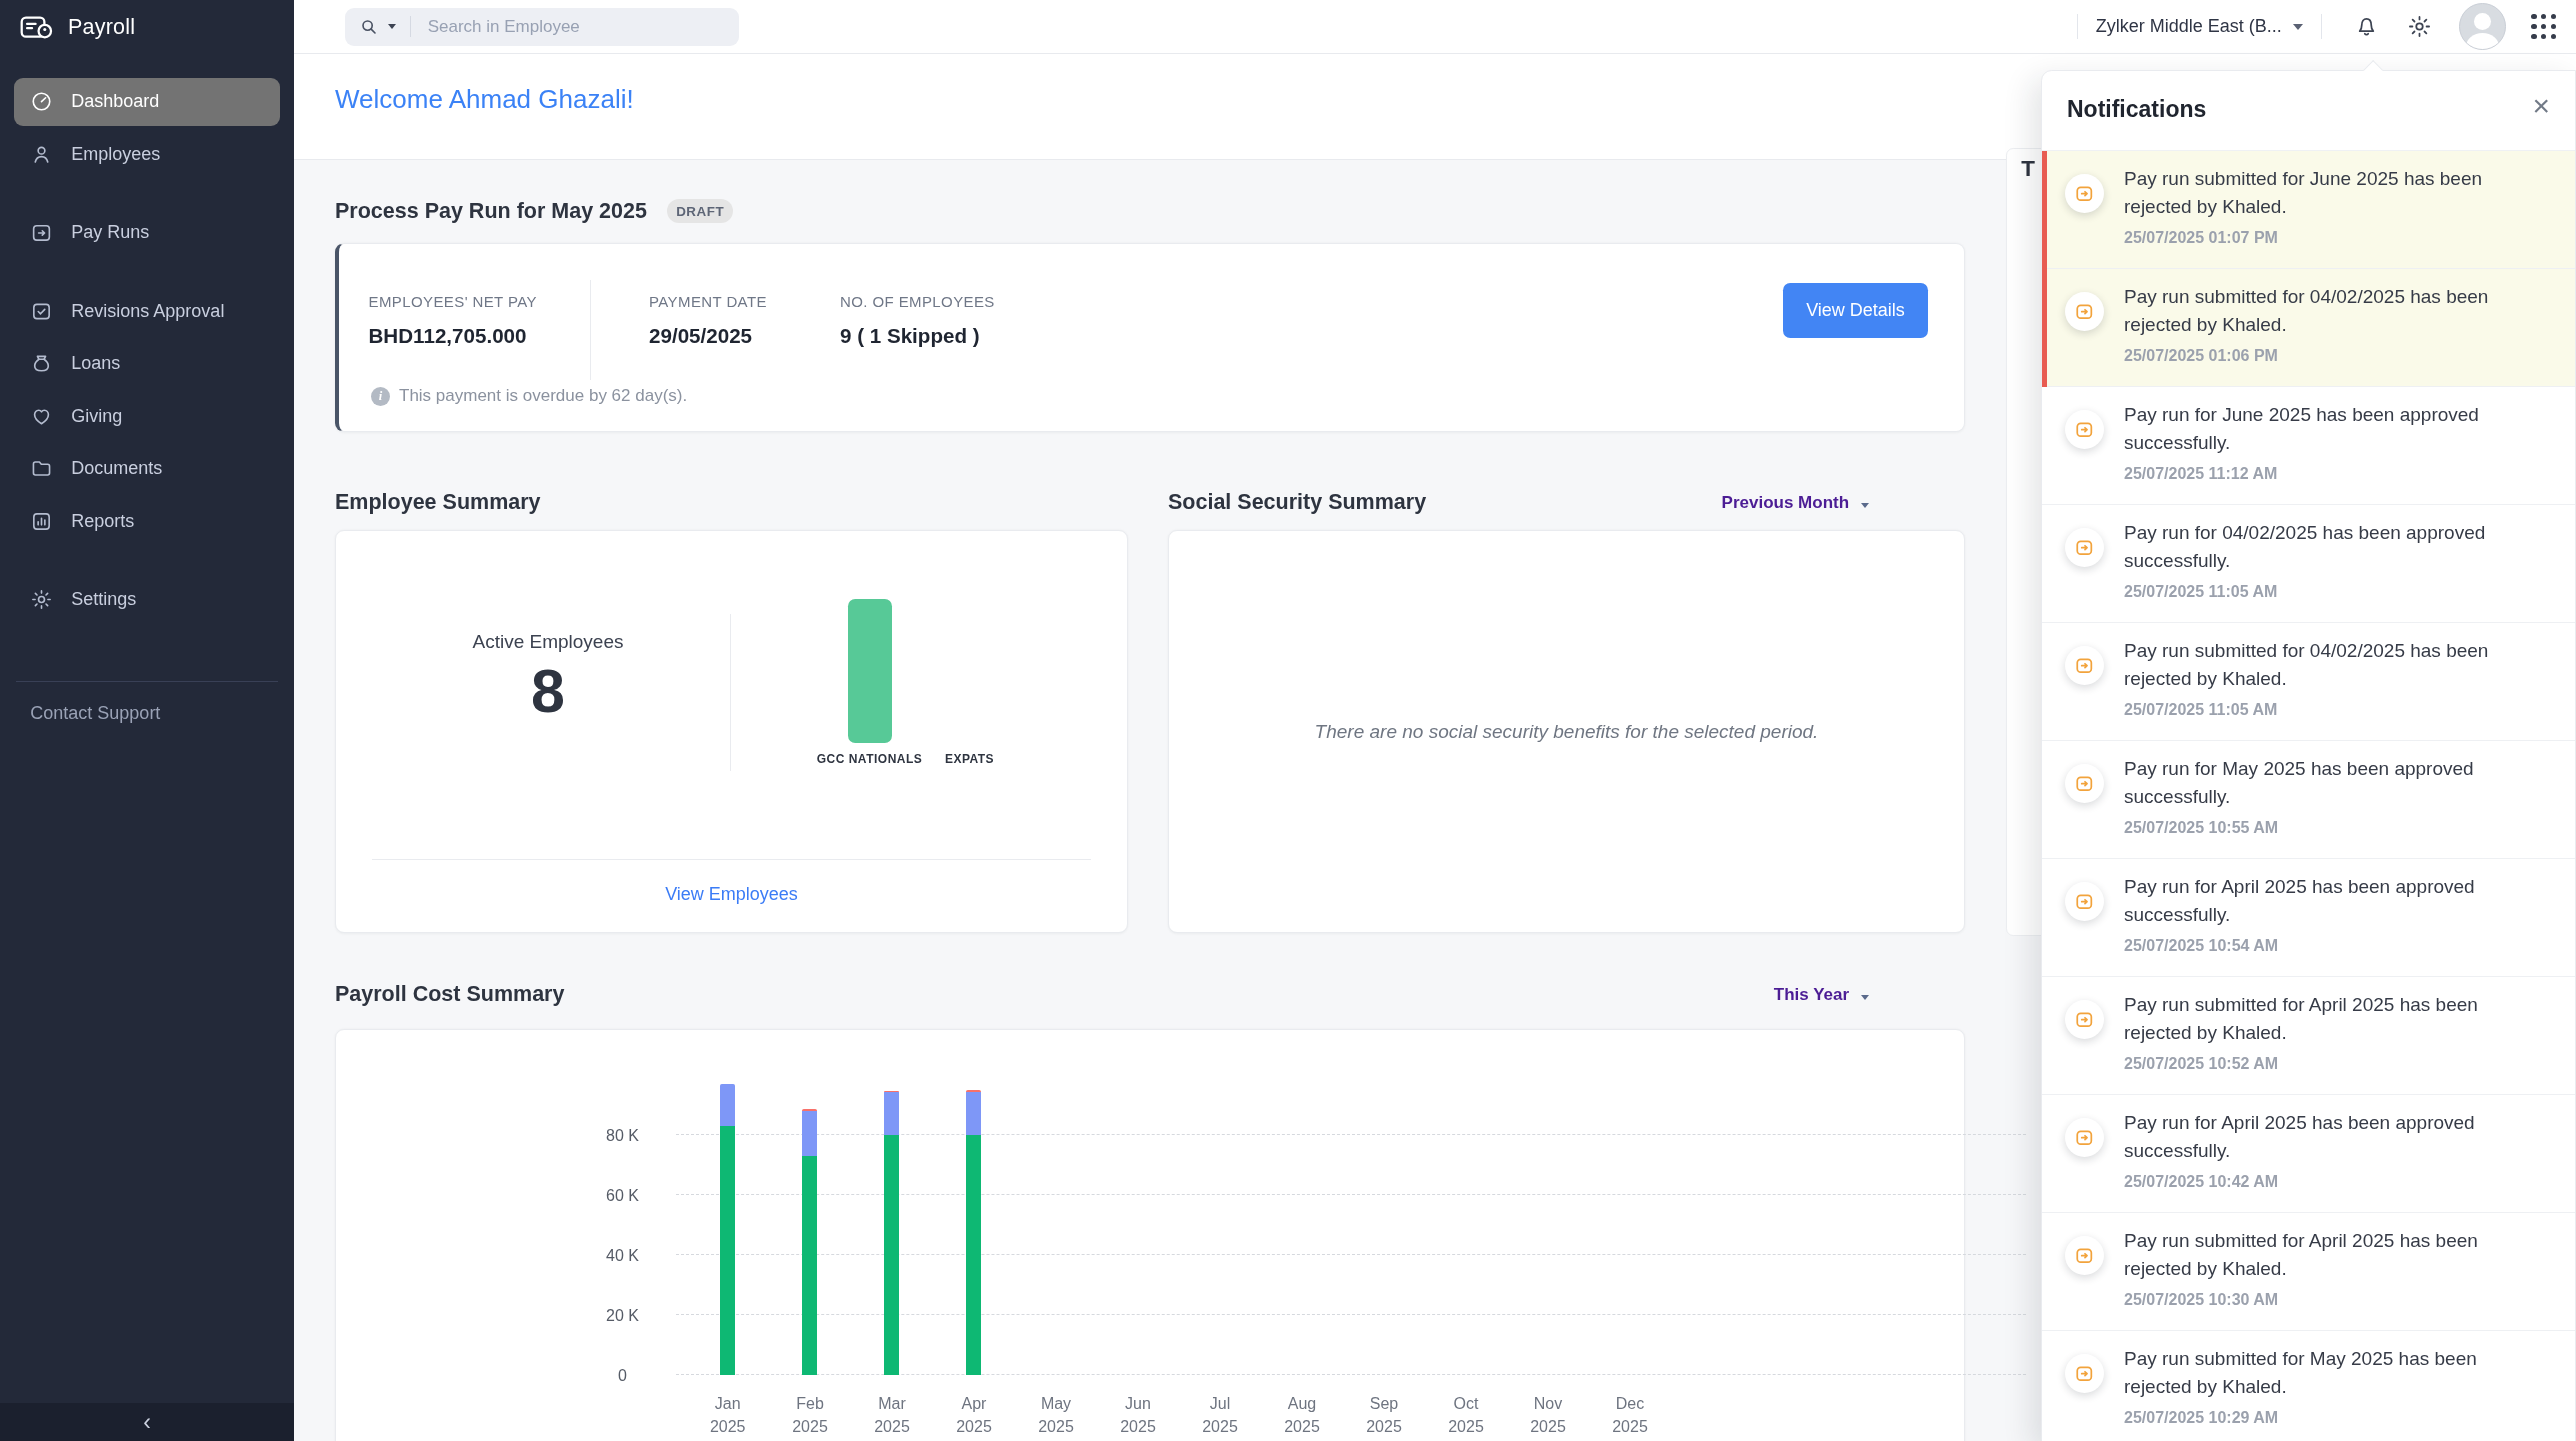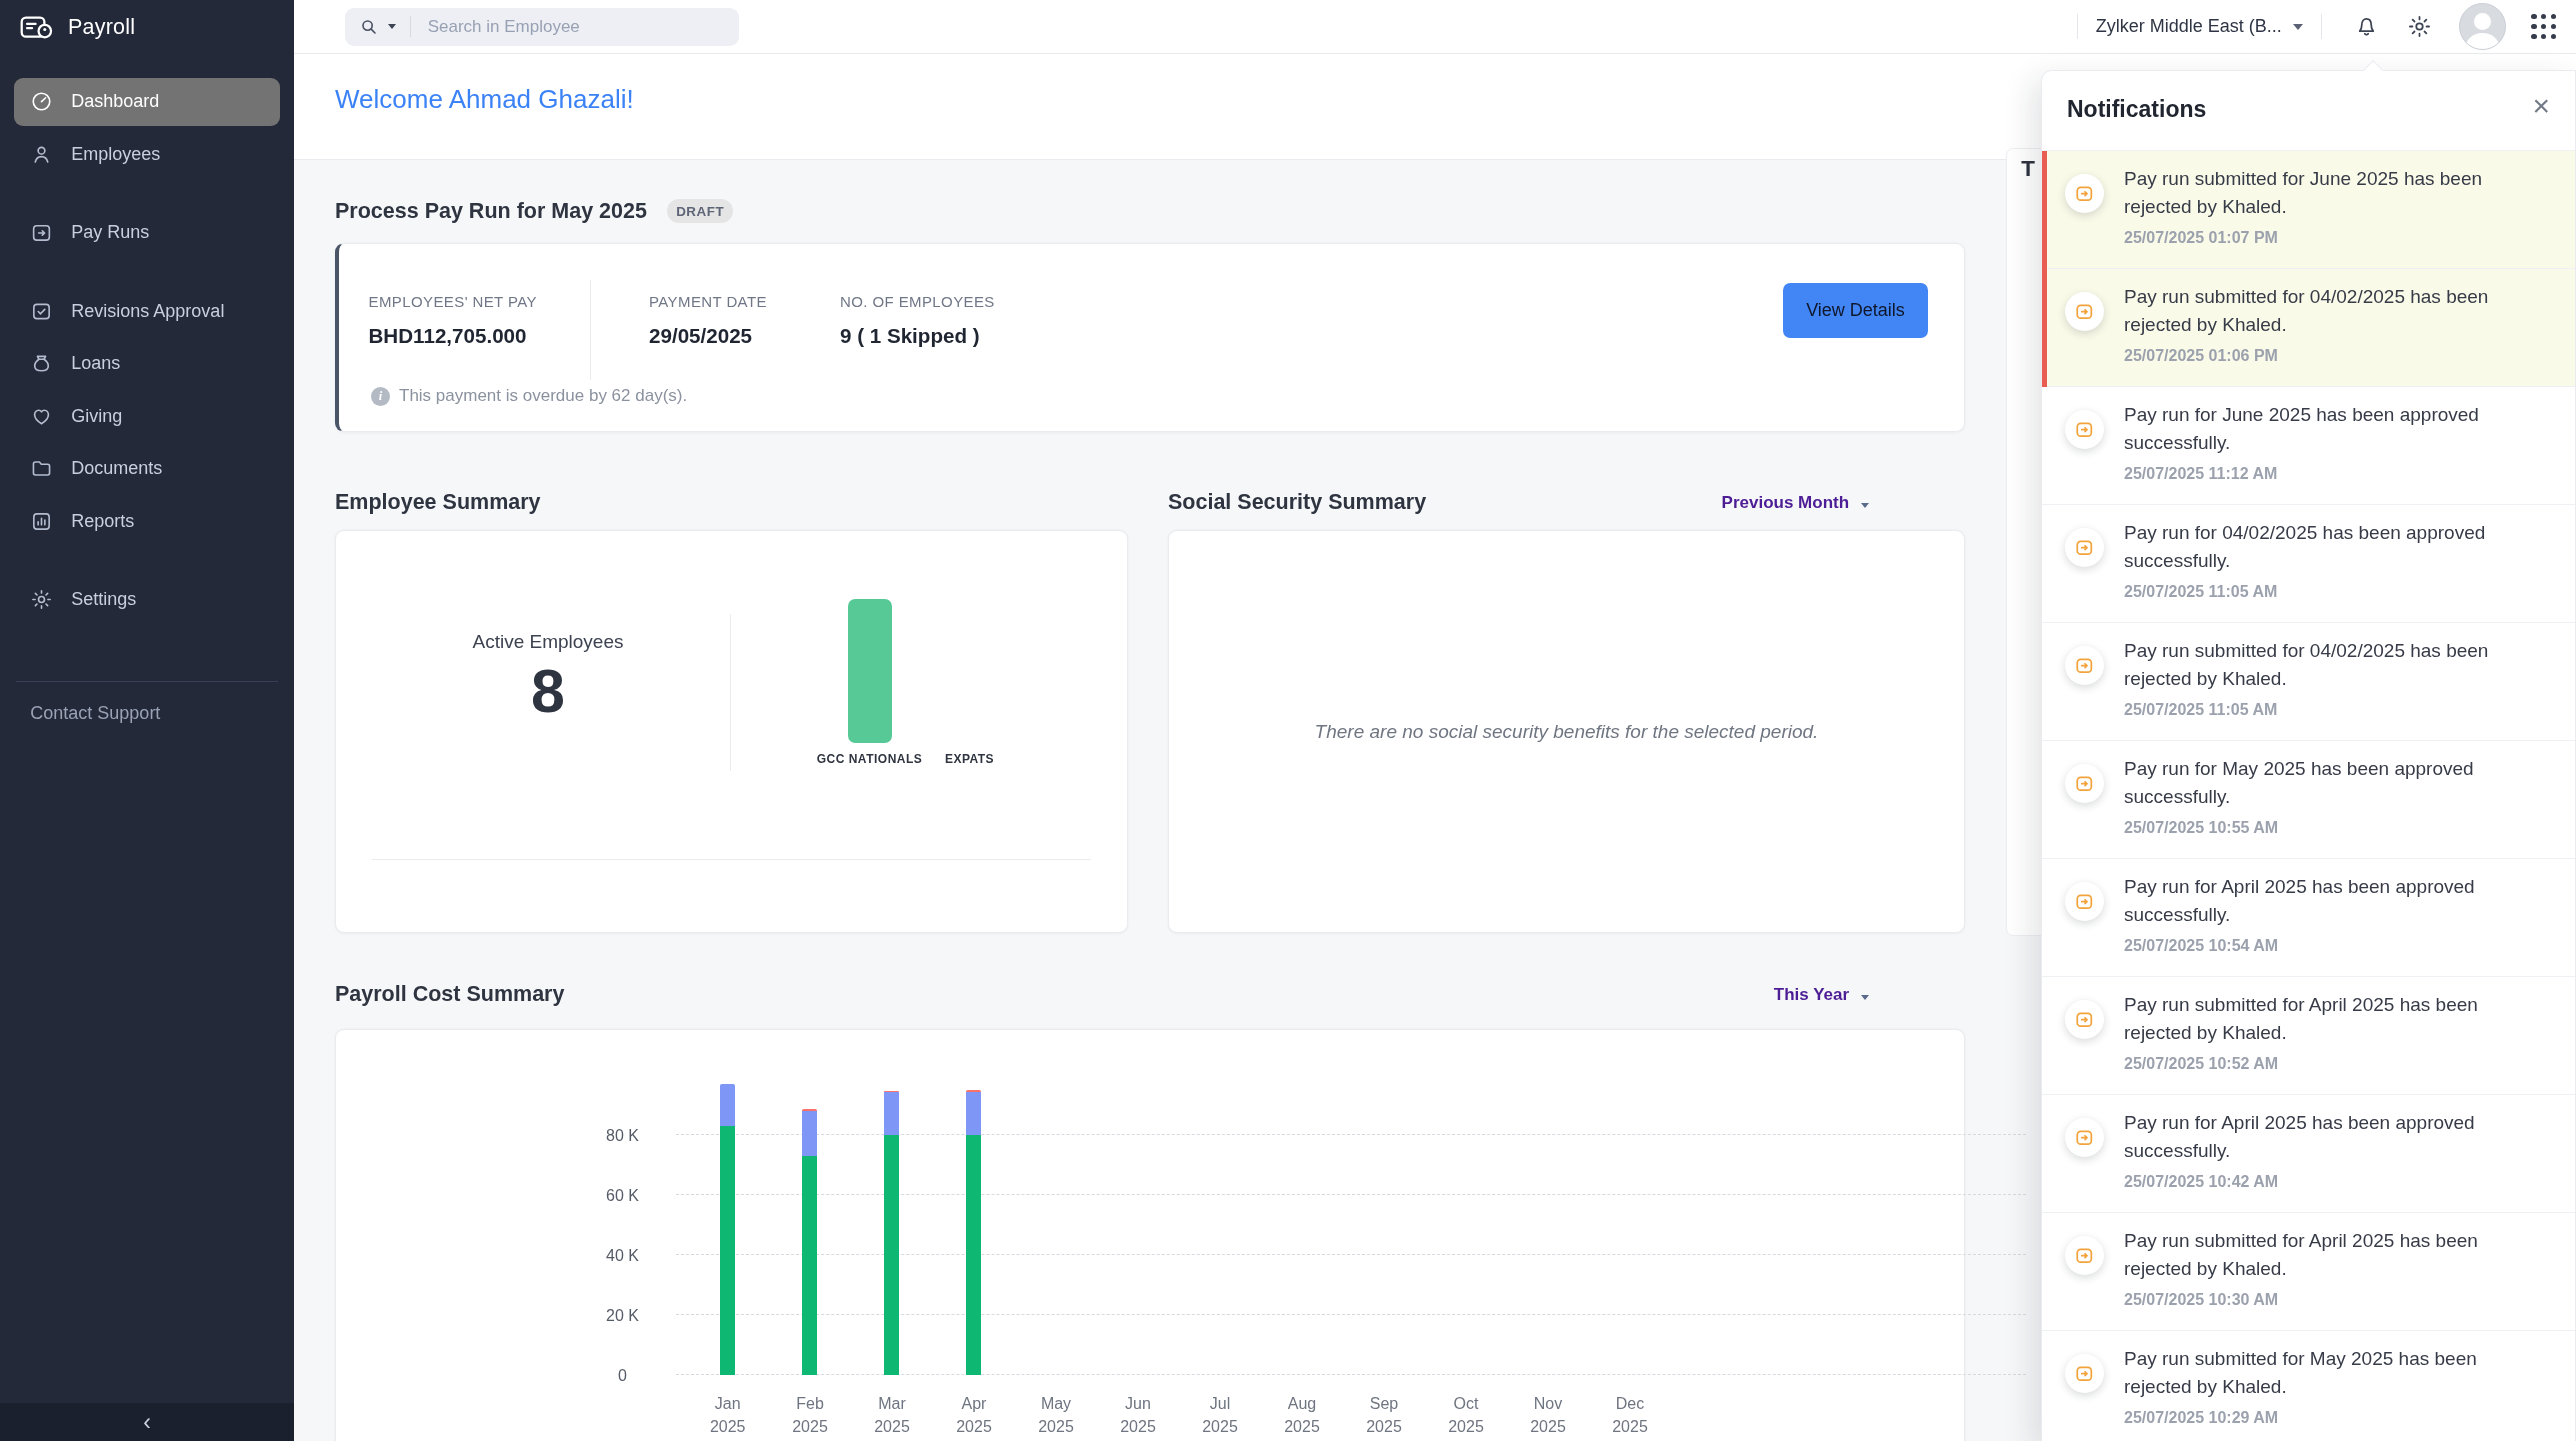--- a/index.html
+++ b/index.html
@@ -66,21 +66,21 @@
     box-shadow:0 0.9px 2.7px rgba(25,30,45,.05);z-index:2;}
 
   
   #payrun-card{left:335px;top:243px;width:1630px;height:189px;border-left:4.5px solid #4a5568;}
   .stat{position:absolute;top:49px;}
   .stat .lbl{font-size:15px;color:#6f7787;letter-spacing:0.4px;}
   .stat .val{margin-top:14.3px;font-size:20.6px;font-weight:700;color:#1f2531;}
   .stat.s2 .val,.stat.s3 .val{font-weight:600;}
   .stat-divider{position:absolute;left:251px;top:36px;height:100px;width:0.9px;background:#e9ebef;}
   #view-details{position:absolute;right:36px;top:39px;width:145px;height:55px;background:#4285f4;
-    color:#0f172a;font-size:18px;border:none;border-radius:7.2px;cursor:pointer;font-family:inherit;}
+    color:#ffffff;font-size:18px;border:none;border-radius:7.2px;cursor:pointer;font-family:inherit;}
   .overdue{position:absolute;left:32px;bottom:25px;display:flex;align-items:center;gap:9px;
     font-size:17px;color:#8b929f;}
   .info-dot{width:19px;height:19px;border-radius:50%;background:#b3bac4;color:#fff;font-size:12.5px;
     font-style:italic;font-weight:700;display:flex;align-items:center;justify-content:center;
     font-family:"Liberation Serif","DejaVu Serif",serif;}
   .badge{display:inline-block;margin-left:14.3px;background:#e5e5e5;color:#5d6576;font-size:13.4px;
     font-weight:600;letter-spacing:0.5px;padding:4.5px 9px;border-radius:12px;vertical-align:2.7px;}
 
   
   #emp-card{left:335px;top:530px;width:793px;height:403px;}
@@ -300,20 +300,21 @@
 <div class="section-heading" style="left:335px;top:490px;">Employee Summary</div>
 <div id="emp-card" class="card">
   <div class="active-lbl">Active Employees</div>
   <div class="active-num">8</div>
   <div class="v-divider"></div>
   <div class="mini-bar" id="gcc-bar" style="height: 144px; top: 68px; background: rgb(87, 201, 151);"></div>
 
   <div class="mini-lbl" style="left:462px;width:143px;">GCC NATIONALS</div>
   <div class="mini-lbl" style="left:580px;width:107px;">EXPATS</div>
   <div class="emp-link-divider"></div>
+  <div class="view-emp">View Employees</div>
 </div>
 
 <div class="section-heading" style="left:1168px;top:490px;">Social Security Summary</div>
 <div class="filter-link" style="top:493px;">
   <span>Previous Month</span>
   <span class="caret"></span>
 </div>
 <div id="soc-card" class="card">
   <div class="empty-msg">There are no social security benefits for the selected period.</div>
 </div>

